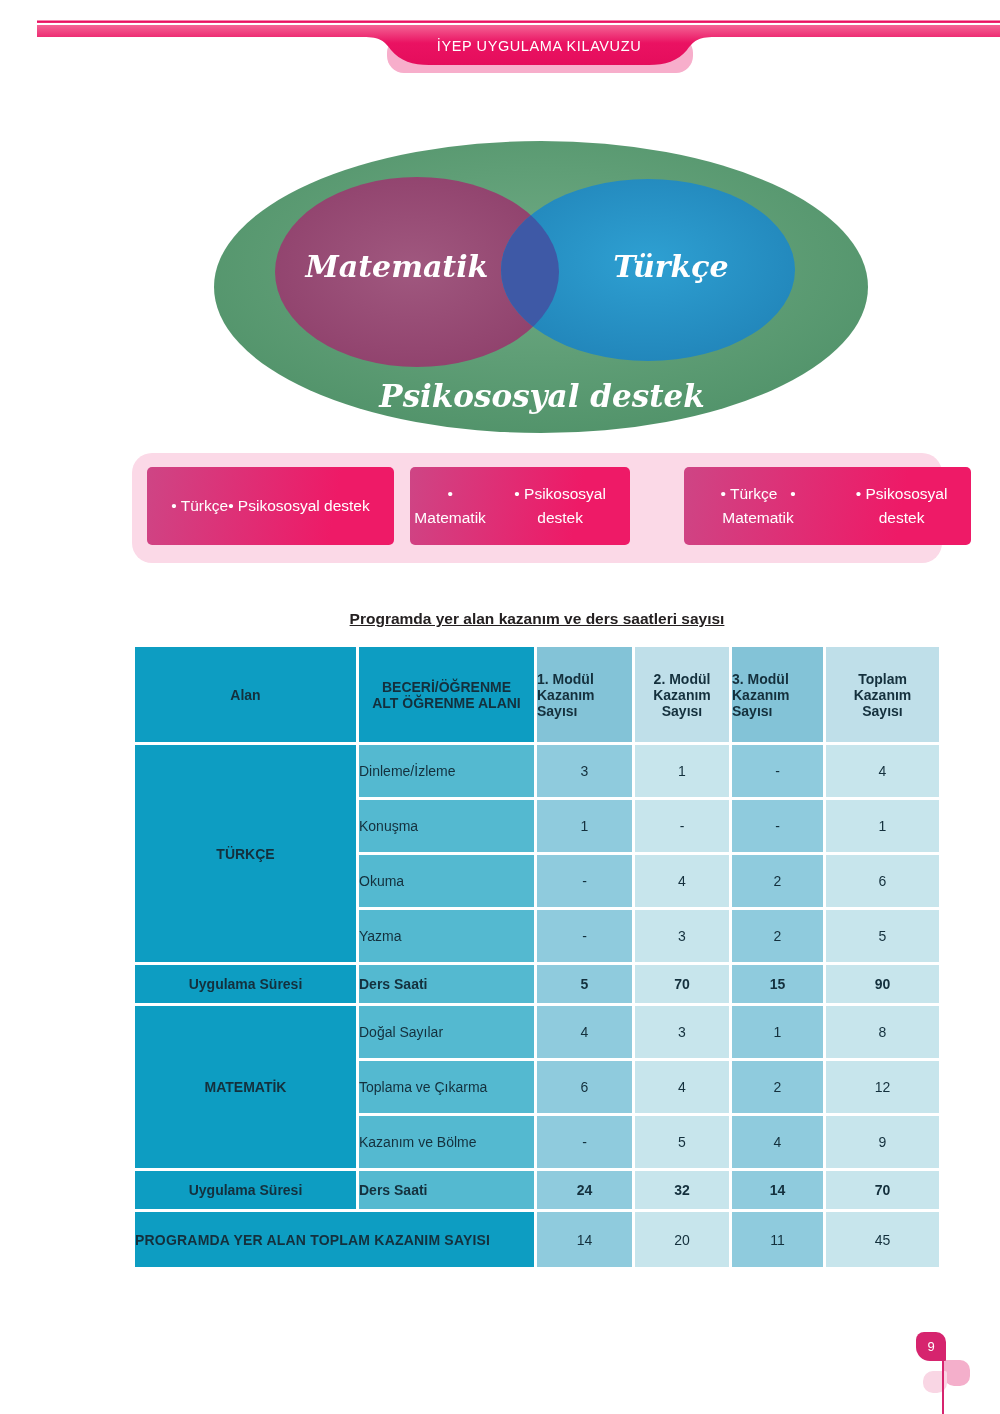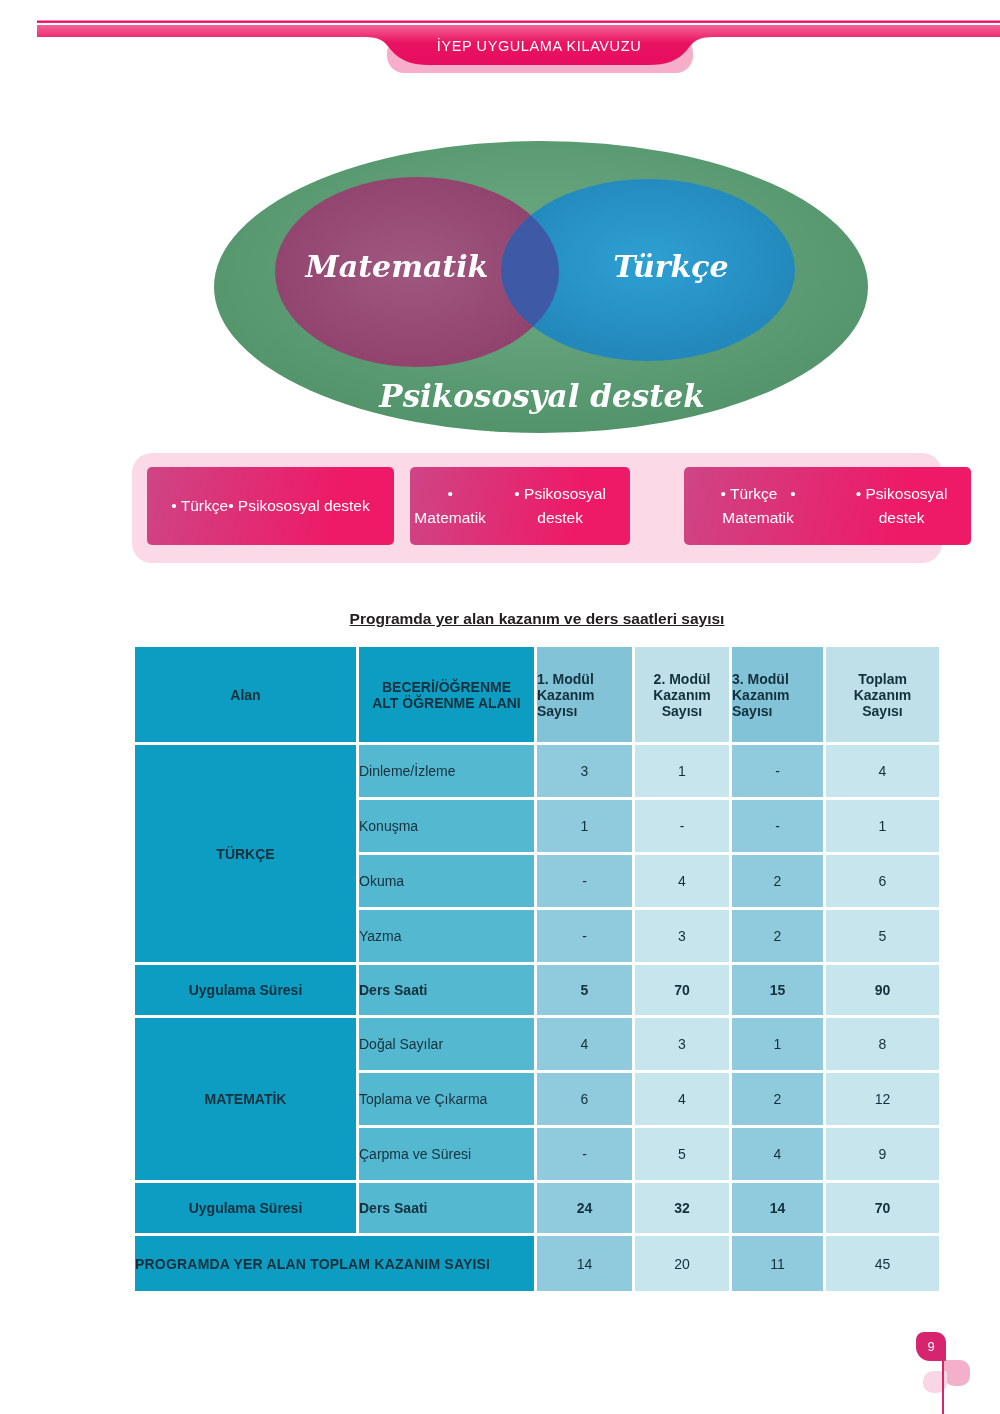--- a/index.html
+++ b/index.html
@@ -52,21 +52,21 @@
   .h-m{background:var(--table_medium_header);font-weight:bold;font-size:13.5px;white-space:pre-line;text-align:left;}
   .h-l{background:var(--table_light_header);font-weight:bold;font-size:13.5px;white-space:pre-line;text-align:center;}
   .c-dark{background:var(--table_dark);font-weight:bold;text-align:center;font-size:14.5px;}
   .c-sub{background:var(--table_sub);text-align:left;padding-left:14px;}
   .c-m{background:var(--table_medium);text-align:center;}
   .c-l{background:var(--table_light);text-align:center;}
   .bold{font-weight:bold;}
   .row-span-label{text-align:left;padding-left:12px;font-size:15px;letter-spacing:.2px;}
   tr.hdr{height:95px;}
   tr.r{height:52px;}
-  tr.rs{height:50px;padding-left:40px;}
+  tr.rs{height:38px;padding-left:40px;}
   tr.rt{height:55px;padding-left:47px;}
   
   .petal-left{
     position:absolute;left:886px;top:1371px;width:24px;height:22px;
     background:var(--petal_lighter);border-radius:10px 2px 10px 10px;
   }
   .petal-right{
     position:absolute;left:907px;top:1360px;width:26px;height:26px;
     background:var(--petal_light);border-radius:2px 10px 10px 10px;
   }
@@ -217,21 +217,21 @@
       <td class="c-l">8</td>
     </tr>
     <tr class="r">
       <td class="c-sub">Toplama ve Çıkarma</td>
       <td class="c-m">6</td>
       <td class="c-l">4</td>
       <td class="c-m">2</td>
       <td class="c-l">12</td>
     </tr>
     <tr class="r">
-      <td class="c-sub">Çarpma ve Süresi</td>
+      <td class="c-sub">Kazanım ve Bölme</td>
       <td class="c-m">-</td>
       <td class="c-l">5</td>
       <td class="c-m">4</td>
       <td class="c-l">9</td>
     </tr>
     <tr class="rs">
       <td class="c-dark">Uygulama Süresi</td>
       <td class="c-sub bold">Ders Saati</td>
       <td class="c-m bold">24</td>
       <td class="c-l bold">32</td>

